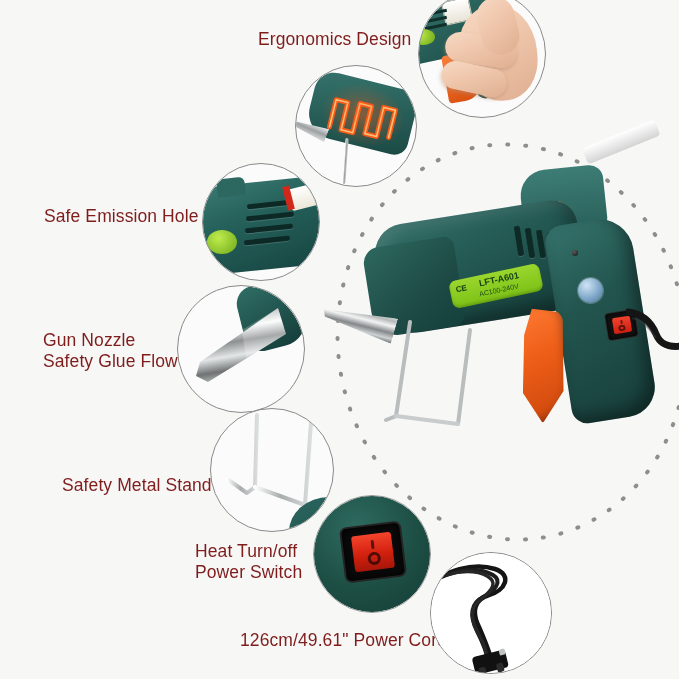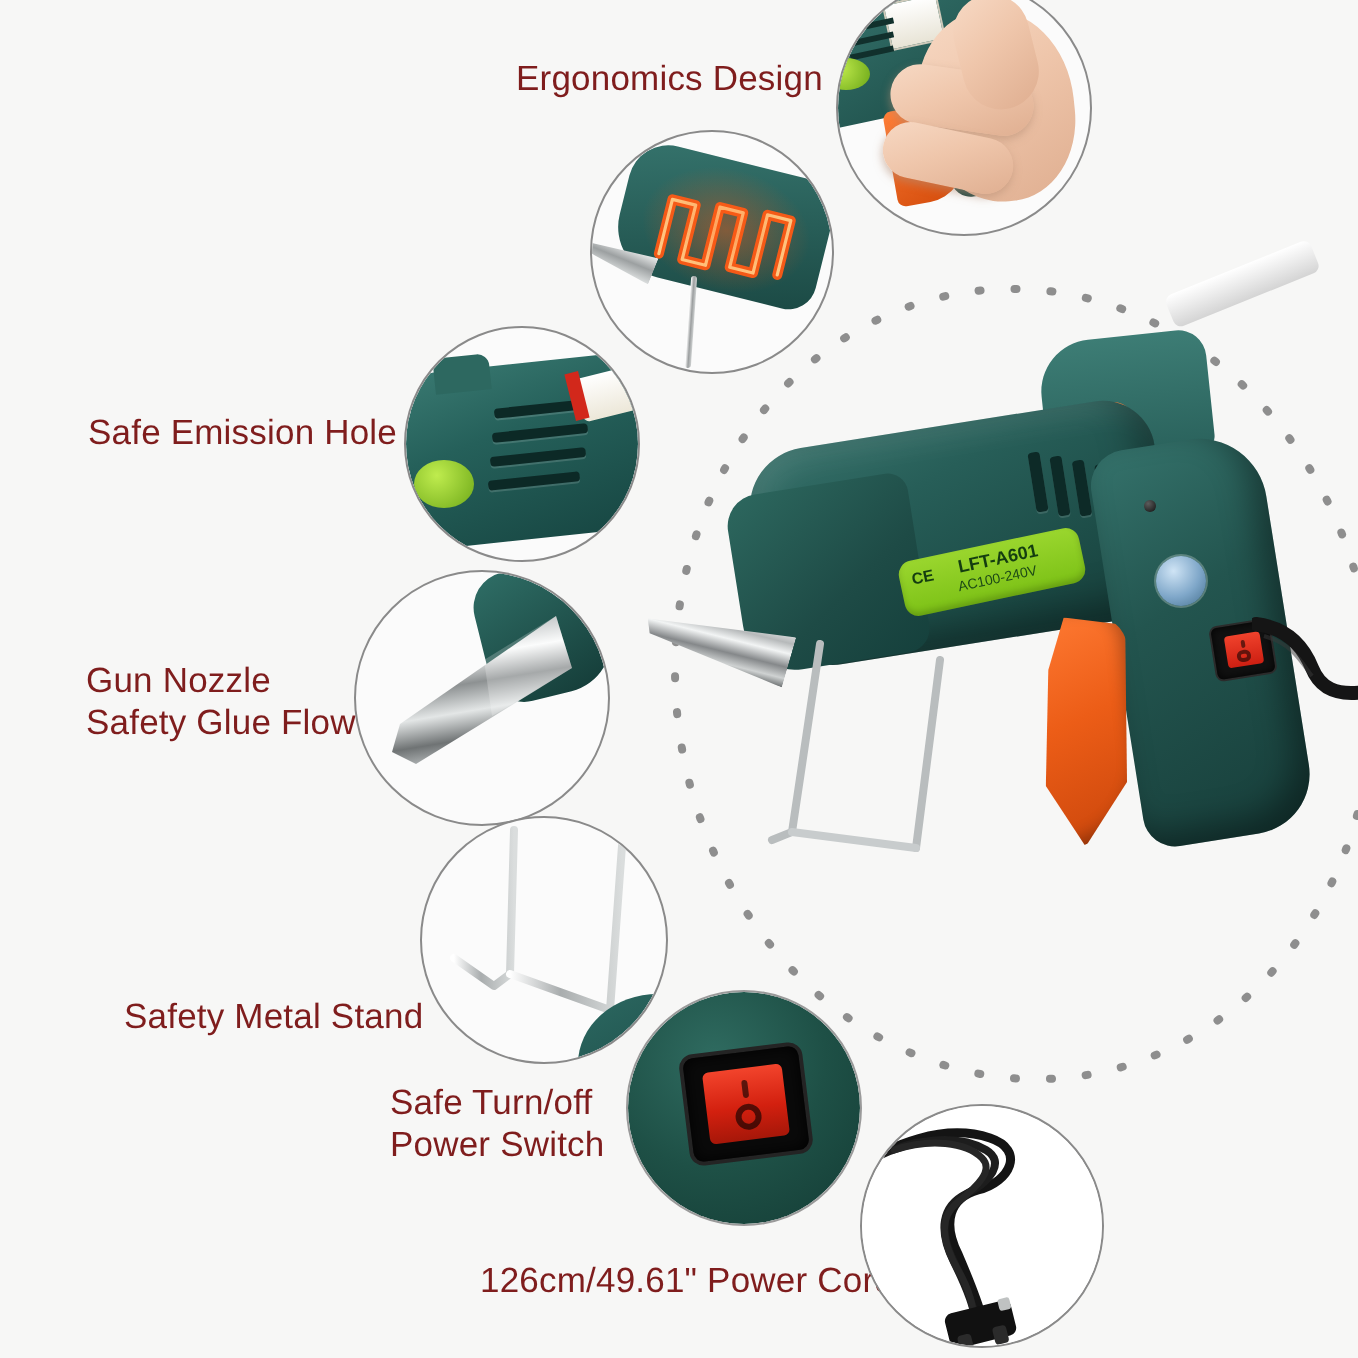--- a/index.html
+++ b/index.html
@@ -331,42 +331,42 @@
             <stop offset="88%" stop-color="#6f7374"></stop>
             <stop offset="100%" stop-color="#aeb2b3"></stop>
           </linearGradient>
         </defs>
         <polygon points="92,8 100,34 22,82 10,76 14,62" fill="url(#coneGrad)"></polygon>
         <polygon points="92,8 100,34 60,58 56,30" fill="rgba(255,255,255,.22)"></polygon>
       </svg>
     </div>
   </div>
 
-  <div class="callout-label" style="left:62px; top:475px; width:190px;margin-top:23px;">Safety Metal Stand</div>
+  <div class="callout-label" style="left:62px; top:475px; width:190px;">Safety Metal Stand</div>
 
   <div class="bubble" style="left:210px; top:408px; width:124px; height:124px;">
     <div class="bubble-inner">
       <svg style="position:absolute; left:0; top:0; width:124px; height:124px;" viewBox="0 0 124 124">
         <defs>
           <linearGradient id="wireGrad" x1="0" y1="0" x2="1" y2="0">
             <stop offset="0%" stop-color="#ffffff"></stop>
             <stop offset="45%" stop-color="#a9adae"></stop>
             <stop offset="100%" stop-color="#dadddd"></stop>
           </linearGradient>
         </defs>
         <path d="M46 6 L44 78 L36 84 L16 70" stroke="url(#wireGrad)" stroke-width="4" fill="none" stroke-linecap="round" stroke-linejoin="round"></path>
         <path d="M100 14 L94 96 L44 78" stroke="url(#wireGrad)" stroke-width="4" fill="none" stroke-linecap="round" stroke-linejoin="round"></path>
       </svg>
 
       <div style="position:absolute; left:78px; top:88px; width:80px; height:70px; border-radius:50% 0 0 0;
                   background:linear-gradient(150deg,#2c6861,#16423e);"></div>
     </div>
   </div>
 
-  <div class="callout-label" style="left:195px; top:541px; width:180px;">Safe Turn/off
+  <div class="callout-label" style="left:195px; top:541px; width:180px;">Heat Turn/off
 Power Switch</div>
 
   <div class="bubble" style="left:313px; top:495px; width:118px; height:118px; border-color:#9a9a9a;">
     <div class="bubble-inner">
 
       <div style="position:absolute; inset:-4px; background:radial-gradient(circle at 38% 30%, #2f6b60 0%, #1e5046 48%, #133a33 100%);"></div>
 
       <div style="position:absolute; left:30px; top:30px; width:58px; height:52px;
                   background:#0a0a0a; border-radius:5px; transform:rotate(-7deg);
                   box-shadow:0 0 0 2px #242424, inset 0 0 8px rgba(0,0,0,.95);"></div>

